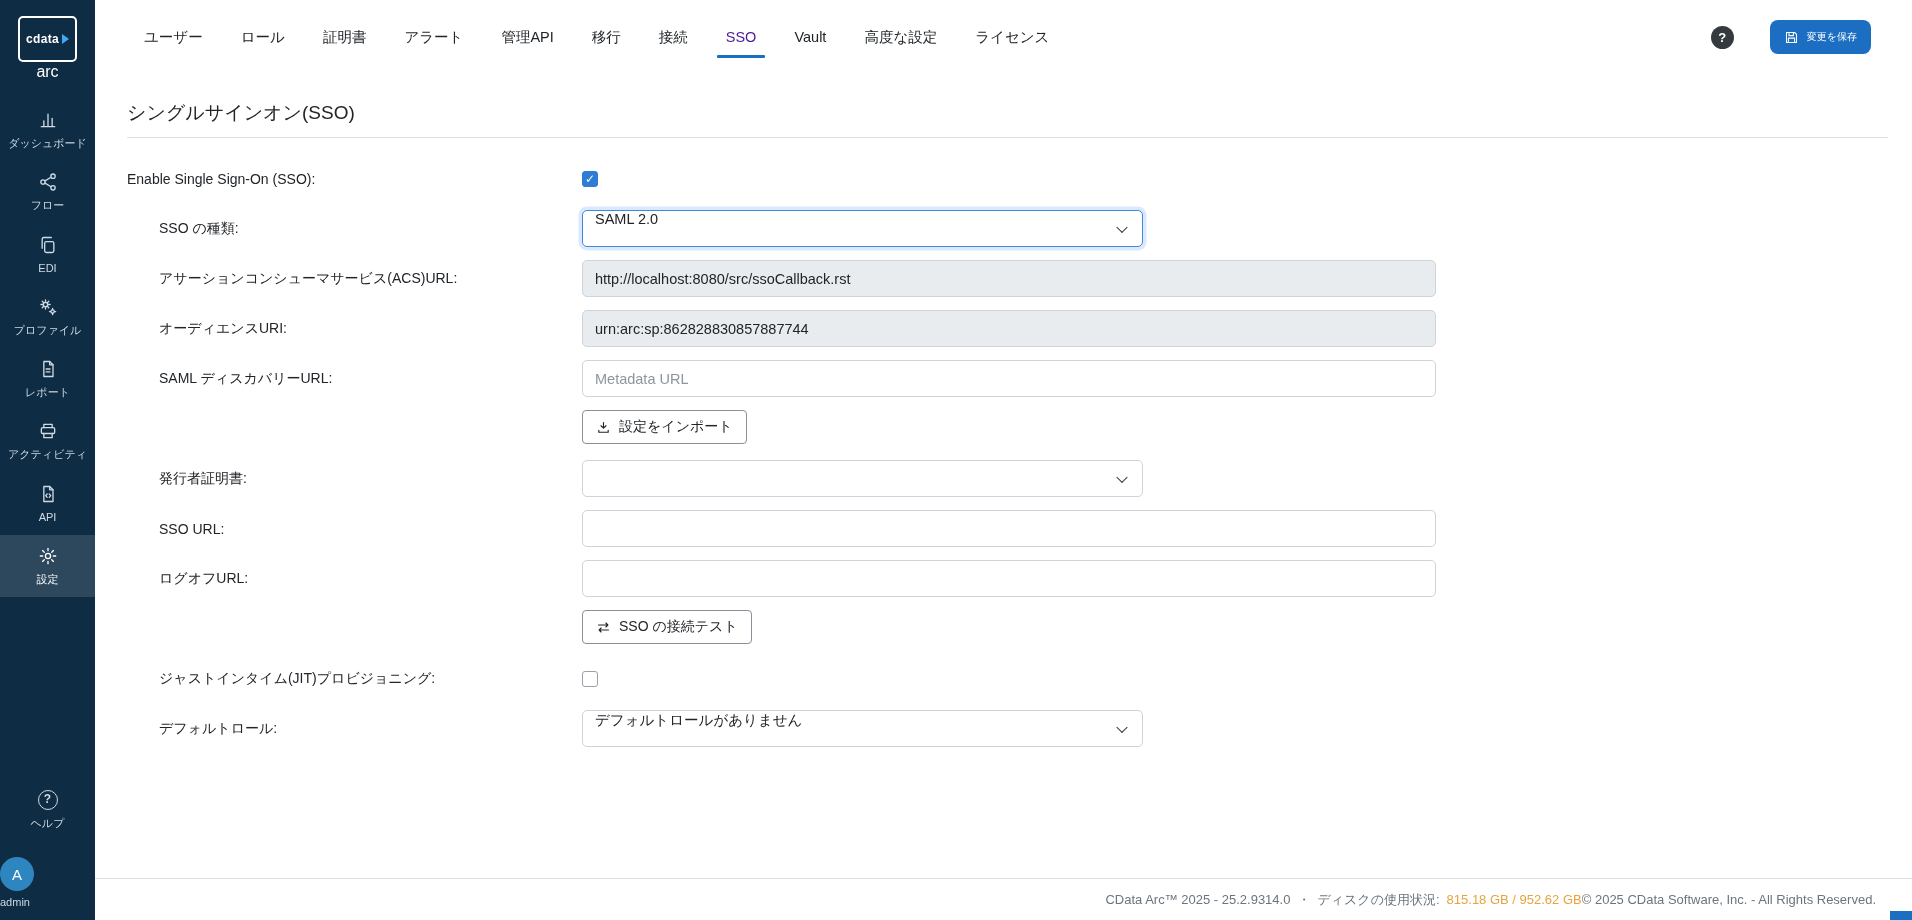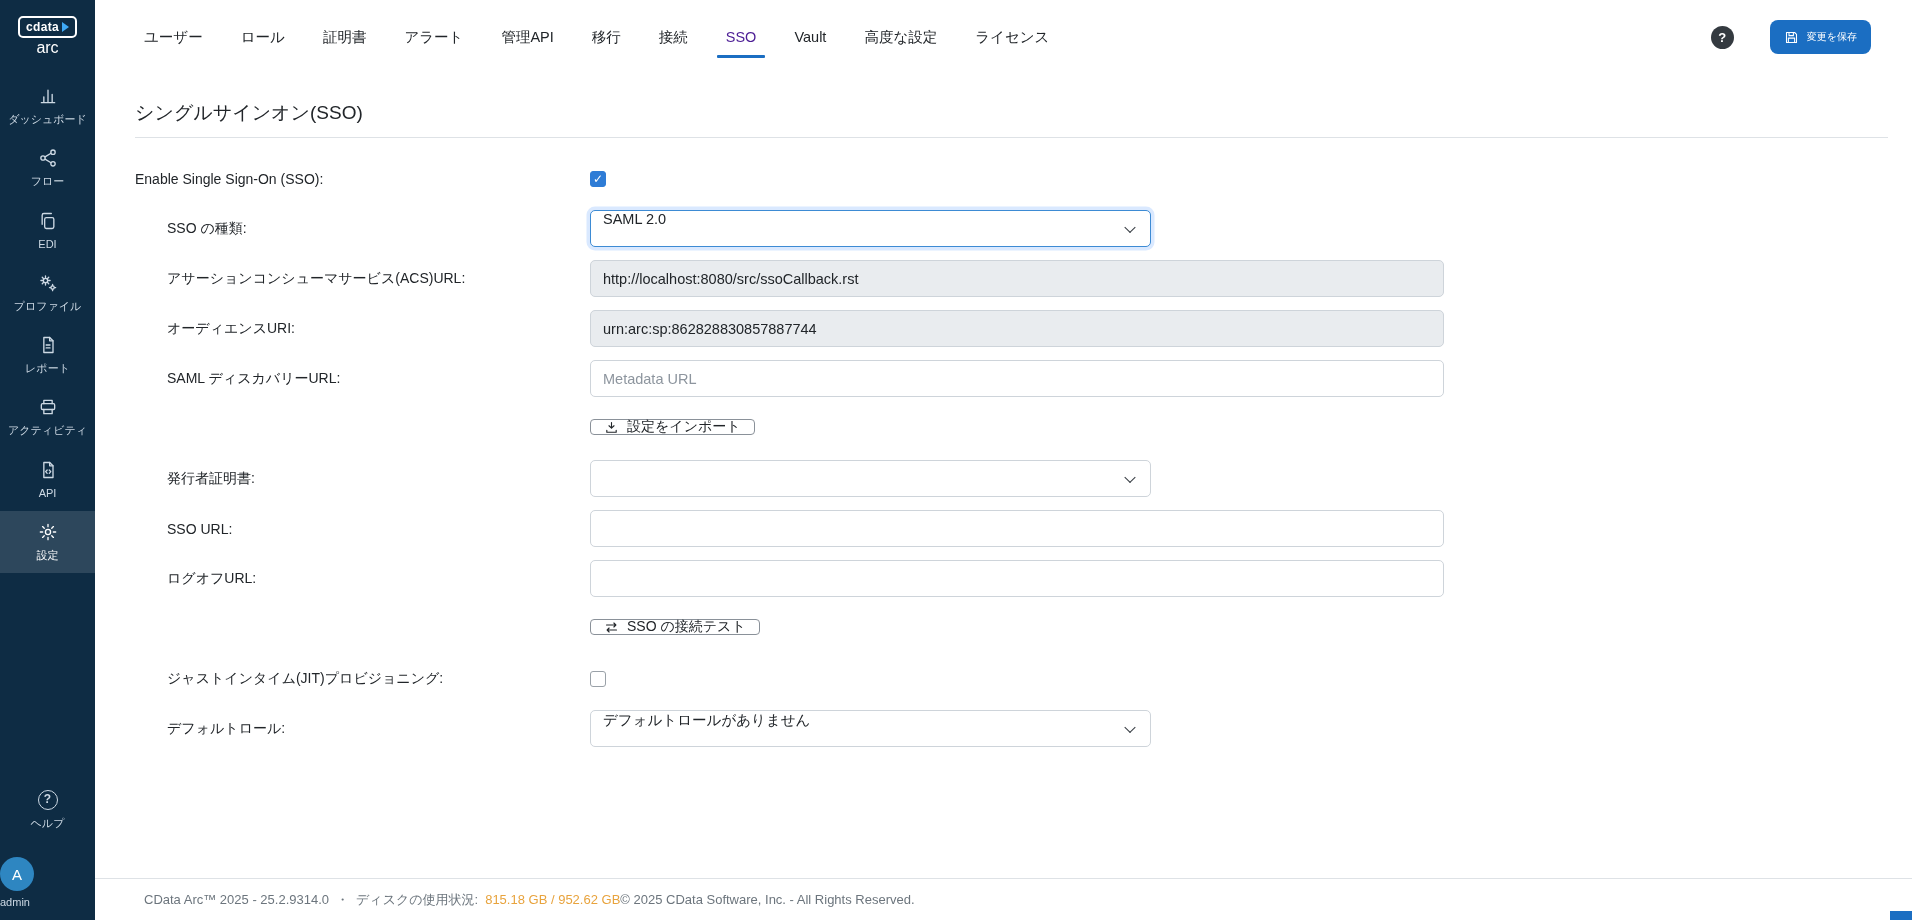--- a/index.html
+++ b/index.html
@@ -3,21 +3,21 @@
 <meta charset="utf-8">
 <style>
   * { box-sizing: border-box; margin: 0; padding: 0; }
   html,body { width:1912px; height:920px; overflow:hidden; }
   body { font-family:"Liberation Sans","DejaVu Sans",sans-serif; background:#fff; color:#212529; }
   .app { display:flex; width:1912px; height:920px; }
 
   
   .sidebar { width:95px; flex-shrink:0; background:#0e2c44; color:#d7e1ea; display:flex; flex-direction:column; align-items:center; }
   .logo { margin-top:16px; text-align:center; cursor:pointer; }
-  .logo-box { display:inline-flex; align-items:center; gap:3px; border:2px solid #fff; border-radius:5px; padding:2px 6px; color:#fff; font-size:12px; font-weight:bold; letter-spacing:.3px; }
+  .logo-box { display:inline-flex; align-items:center; gap:3px; border:2px solid #fff; border-radius:5px; padding:14px 6px; color:#fff; font-size:12px; font-weight:bold; letter-spacing:.3px; }
   .logo-tri { width:0; height:0; border-left:7px solid #3fa9f5; border-top:5px solid transparent; border-bottom:5px solid transparent; }
   .logo-sub { color:#fff; font-size:16px; margin-top:1px; }
   .side-nav { margin-top:18px; width:100%; display:flex; flex-direction:column; }
   .side-item { width:100%; padding:11px 5px; display:flex; flex-direction:column; align-items:center; gap:6px; cursor:pointer; font-size:11px; line-height:1.3; text-align:center; word-break:break-all; color:#cdd9e4; }
   .side-item.active { background:rgba(255,255,255,.13); color:#fff; }
   .side-icon svg { width:20px; height:20px; display:block; stroke:currentColor; fill:none; stroke-width:1.6; stroke-linecap:round; stroke-linejoin:round; }
   .side-bottom { margin-top:auto; width:100%; display:flex; flex-direction:column; align-items:flex-start; padding-bottom:12px; }
   .q-glyph { width:20px; height:20px; border:1.8px solid currentColor; border-radius:50%; display:flex; align-items:center; justify-content:center; font-size:12px; font-weight:bold; }
   .q-glyph::after { content:"?"; }
   .avatar { width:34px; height:34px; border-radius:50%; background:#2e86c1; color:#fff; display:flex; align-items:center; justify-content:center; font-size:15px; margin-top:16px; cursor:pointer; }
@@ -32,46 +32,46 @@
   .tab { padding:0 19px; display:flex; align-items:center; font-size:14.5px; color:#212529; cursor:pointer; position:relative; white-space:nowrap; }
   .tab.active { color:#4c1d95; }
   .tab.active::after { content:""; position:absolute; left:10px; right:10px; bottom:16px; height:3px; background:#1b6ec2; border-radius:1px; }
   .topbar-right { display:flex; align-items:center; gap:36px; }
   .help-circle { width:23px; height:23px; border-radius:50%; background:#343a40; color:#fff; display:flex; align-items:center; justify-content:center; font-size:13px; font-weight:bold; cursor:pointer; }
   .help-circle::after { content:"?"; }
   .save-btn { background:#1b6ec2; color:#fff; border:none; border-radius:8px; height:34px; padding:0 14px; font-size:10px; display:flex; align-items:center; gap:8px; cursor:pointer; font-family:inherit; }
   .save-btn svg { width:15px; height:15px; stroke:#fff; fill:none; stroke-width:1.7; stroke-linecap:round; stroke-linejoin:round; }
 
   
-  .content { flex:1; padding:26px 24px 0 40px; overflow:hidden; }
+  .content { flex:1; padding:26px 24px 0 32px; overflow:hidden; }
   .page-title { font-size:19px; font-weight:500; color:#212529; }
   .divider { border:0; border-top:1px solid #dee2e6; margin:11px 0 22px 0; }
 
   .form-row { display:flex; align-items:center; min-height:37px; margin-bottom:13px; }
   .form-label { width:455px; flex-shrink:0; font-size:14px; color:#212529; }
   .form-label.indent { padding-left:32px; }
   .form-row.buttons { padding-left:455px; min-height:34px; margin-bottom:16px; margin-top:2px; }
 
   .text-input { width:854px; height:37px; border:1px solid #ced4da; border-radius:5px; padding:0 12px; font-size:14.5px; color:#212529; background:#fff; font-family:inherit; outline:none; }
   .text-input[readonly] { background:#e9ecef; }
   .text-input::placeholder { color:#8d959e; }
 
   .select { width:561px; height:37px; border:1px solid #ced4da; border-radius:5px; padding:0 36px 0 12px; display:flex; align-items:flex-start; font-size:14.5px; color:#212529; position:relative; background:#fff; cursor:pointer; }
   .select.focused { border-color:#3d8bd4; box-shadow:0 0 0 3.5px rgba(49,132,253,.18); }
   .chevron { position:absolute; right:16px; top:50%; width:8px; height:8px; border-right:1.8px solid #343a40; border-bottom:1.8px solid #343a40; transform:translateY(-70%) rotate(45deg); }
 
   .checkbox { width:16px; height:16px; border:1px solid #9aa1a8; border-radius:3px; background:#fff; display:flex; align-items:center; justify-content:center; cursor:pointer; }
   .checkbox.checked { background:#2e7cd6; border-color:#2e7cd6; color:#fff; font-size:12px; font-weight:bold; }
   .checkbox.checked::after { content:"✓"; line-height:1; }
 
-  .btn-outline { display:inline-flex; align-items:center; gap:8px; height:16px; padding:0 13px; border:1px solid #8a9199; border-radius:4px; background:#fff; font-size:14px; color:#212529; cursor:pointer; font-family:inherit; }
+  .btn-outline { display:inline-flex; align-items:center; gap:8px; height:34px; padding:0 13px; border:1px solid #8a9199; border-radius:4px; background:#fff; font-size:14px; color:#212529; cursor:pointer; font-family:inherit; }
   .btn-outline svg { width:15px; height:15px; stroke:#212529; fill:none; stroke-width:1.8; stroke-linecap:round; stroke-linejoin:round; }
 
   
-  .footer { height:42px; flex-shrink:0; border-top:1px solid #dee2e6; display:flex; align-items:center; justify-content:flex-start; padding:0 36px 0 49px; font-size:13px; color:#6c757d; }
+  .footer { height:42px; flex-shrink:0; border-top:1px solid #dee2e6; display:flex; align-items:center; justify-content:flex-end; padding:0 36px 0 49px; font-size:13px; color:#6c757d; }
   .footer-left { display:flex; align-items:center; gap:7px; }
   .disk-value { color:#e8a33d; }
   .corner-accent { position:fixed; right:0; bottom:0; width:22px; height:9px; background:#1b6ec2; }
 </style>
 </head>
 <body>
 
 <div class="app">
 
   <aside class="sidebar">

